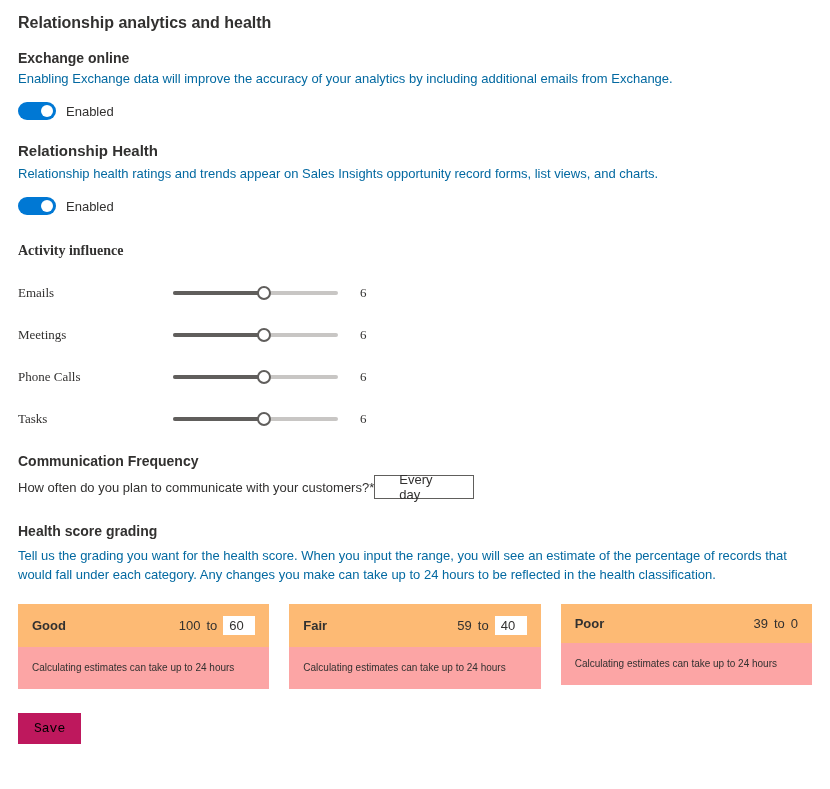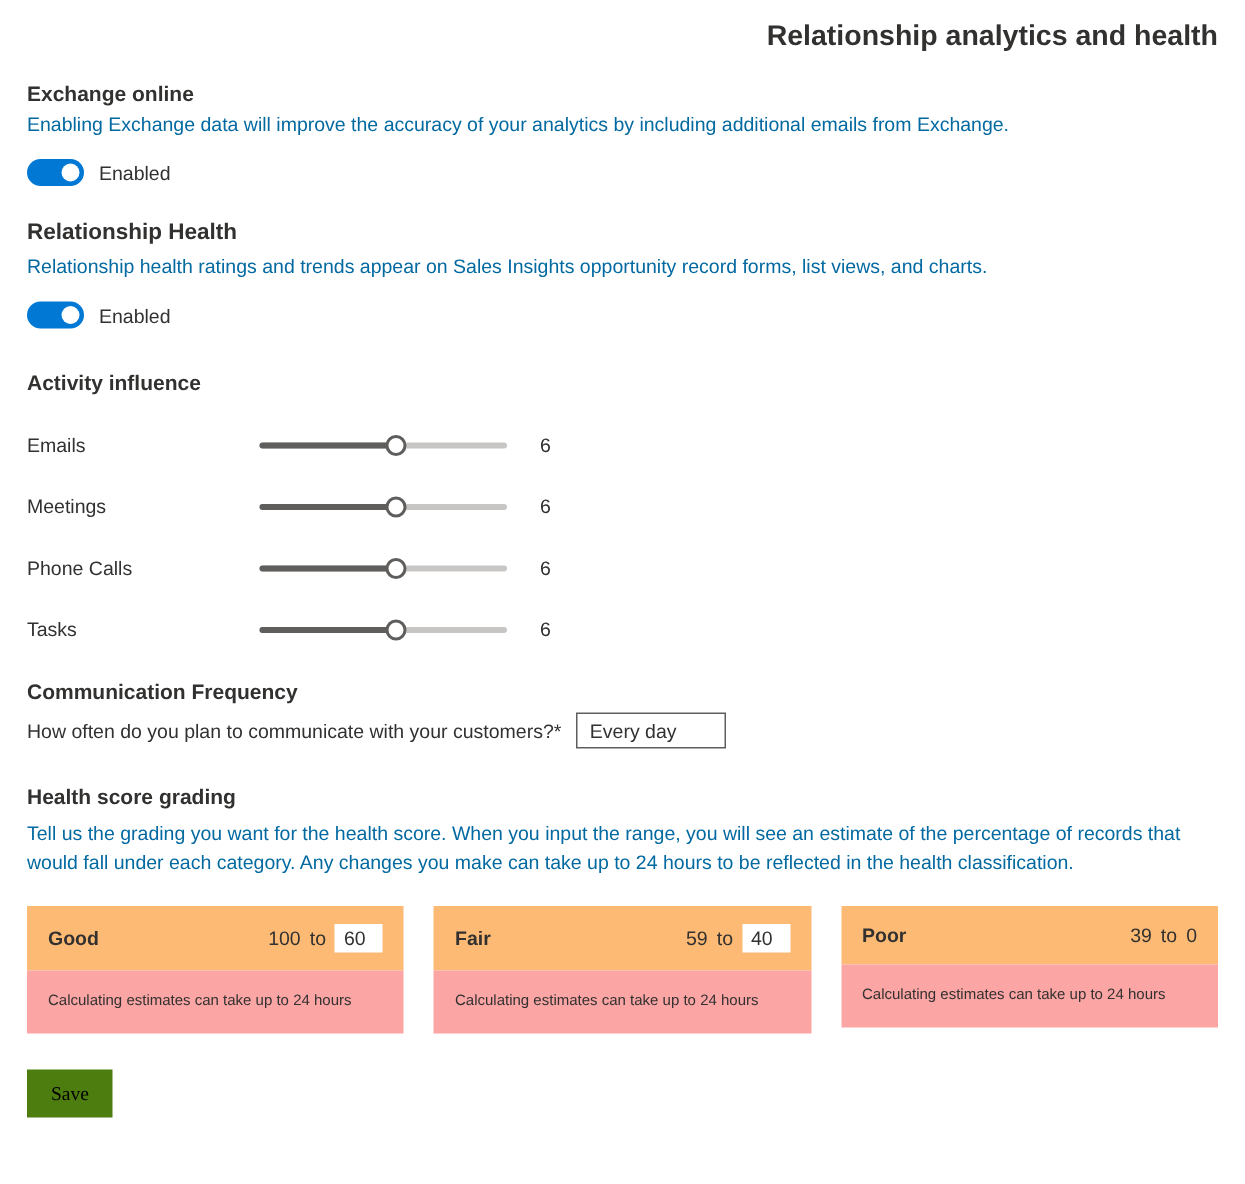--- a/index.html
+++ b/index.html
@@ -9,24 +9,23 @@
     }
     body {
       font-family: "Segoe UI", Tahoma, sans-serif;
       font-size: 13px;
       color: #323130;
       background: #ffffff;
       padding: 14px 18px;
       width: 830px;
     }
     .page-title {
-      font-size: 19px;
+      font-size: 16px;
       font-weight: 600;
       margin-bottom: 18px;
-      text-align: right;
     }
     .section-title {
       font-size: 14px;
       font-weight: 700;
       margin-bottom: 4px;
     }
     .section-title-lg {
       font-size: 15px;
       font-weight: 700;
       margin-bottom: 6px;
@@ -59,20 +58,21 @@
       background: #fff;
       border-radius: 50%;
       top: 3px;
       right: 3px;
     }
     .toggle-label {
       font-size: 13px;
     }
     .activity-section {
       margin-top: 28px;
+      font-family: Liberation Serif, serif;
     }
     .slider-row {
       display: flex;
       align-items: center;
       margin: 26px 0;
     }
     .slider-label {
       width: 155px;
       font-size: 13px;
     }
@@ -106,30 +106,29 @@
     .slider-value {
       margin-left: 22px;
       font-size: 13px;
     }
     .comm-section {
       margin-top: 24px;
     }
     .comm-row {
       display: flex;
       align-items: center;
-      gap: 10px;
       margin-top: 6px;
       margin-bottom: 24px;
     }
     .comm-label {
       font-size: 13px;
     }
     .select-box {
       border: 1px solid #605e5c;
-      padding: 4px 8px;
+      padding: 4px 24px;
       width: 100px;
       height: 24px;
       font-size: 13px;
       display: flex;
       align-items: center;
       cursor: pointer;
       background: #fff;
     }
     .grading-title {
       font-size: 14px;
@@ -173,26 +172,26 @@
     .card-body {
       background: #fca5a5;
       padding: 14px;
       font-size: 10px;
       display: flex;
       align-items: center;
       min-height: 42px;
     }
     .save-btn {
       margin-top: 24px;
-      background: #4d7c0f;
+      background: #be185d;
       border: none;
       padding: 8px 16px;
       font-size: 13px;
       cursor: pointer;
-      font-family: Liberation Serif, serif;
+      font-family: Liberation Mono, monospace;
     }
   </style>
 </head>
 <body>
 
 
 
 <h1 class="page-title">Relationship analytics and health</h1>
 
 

